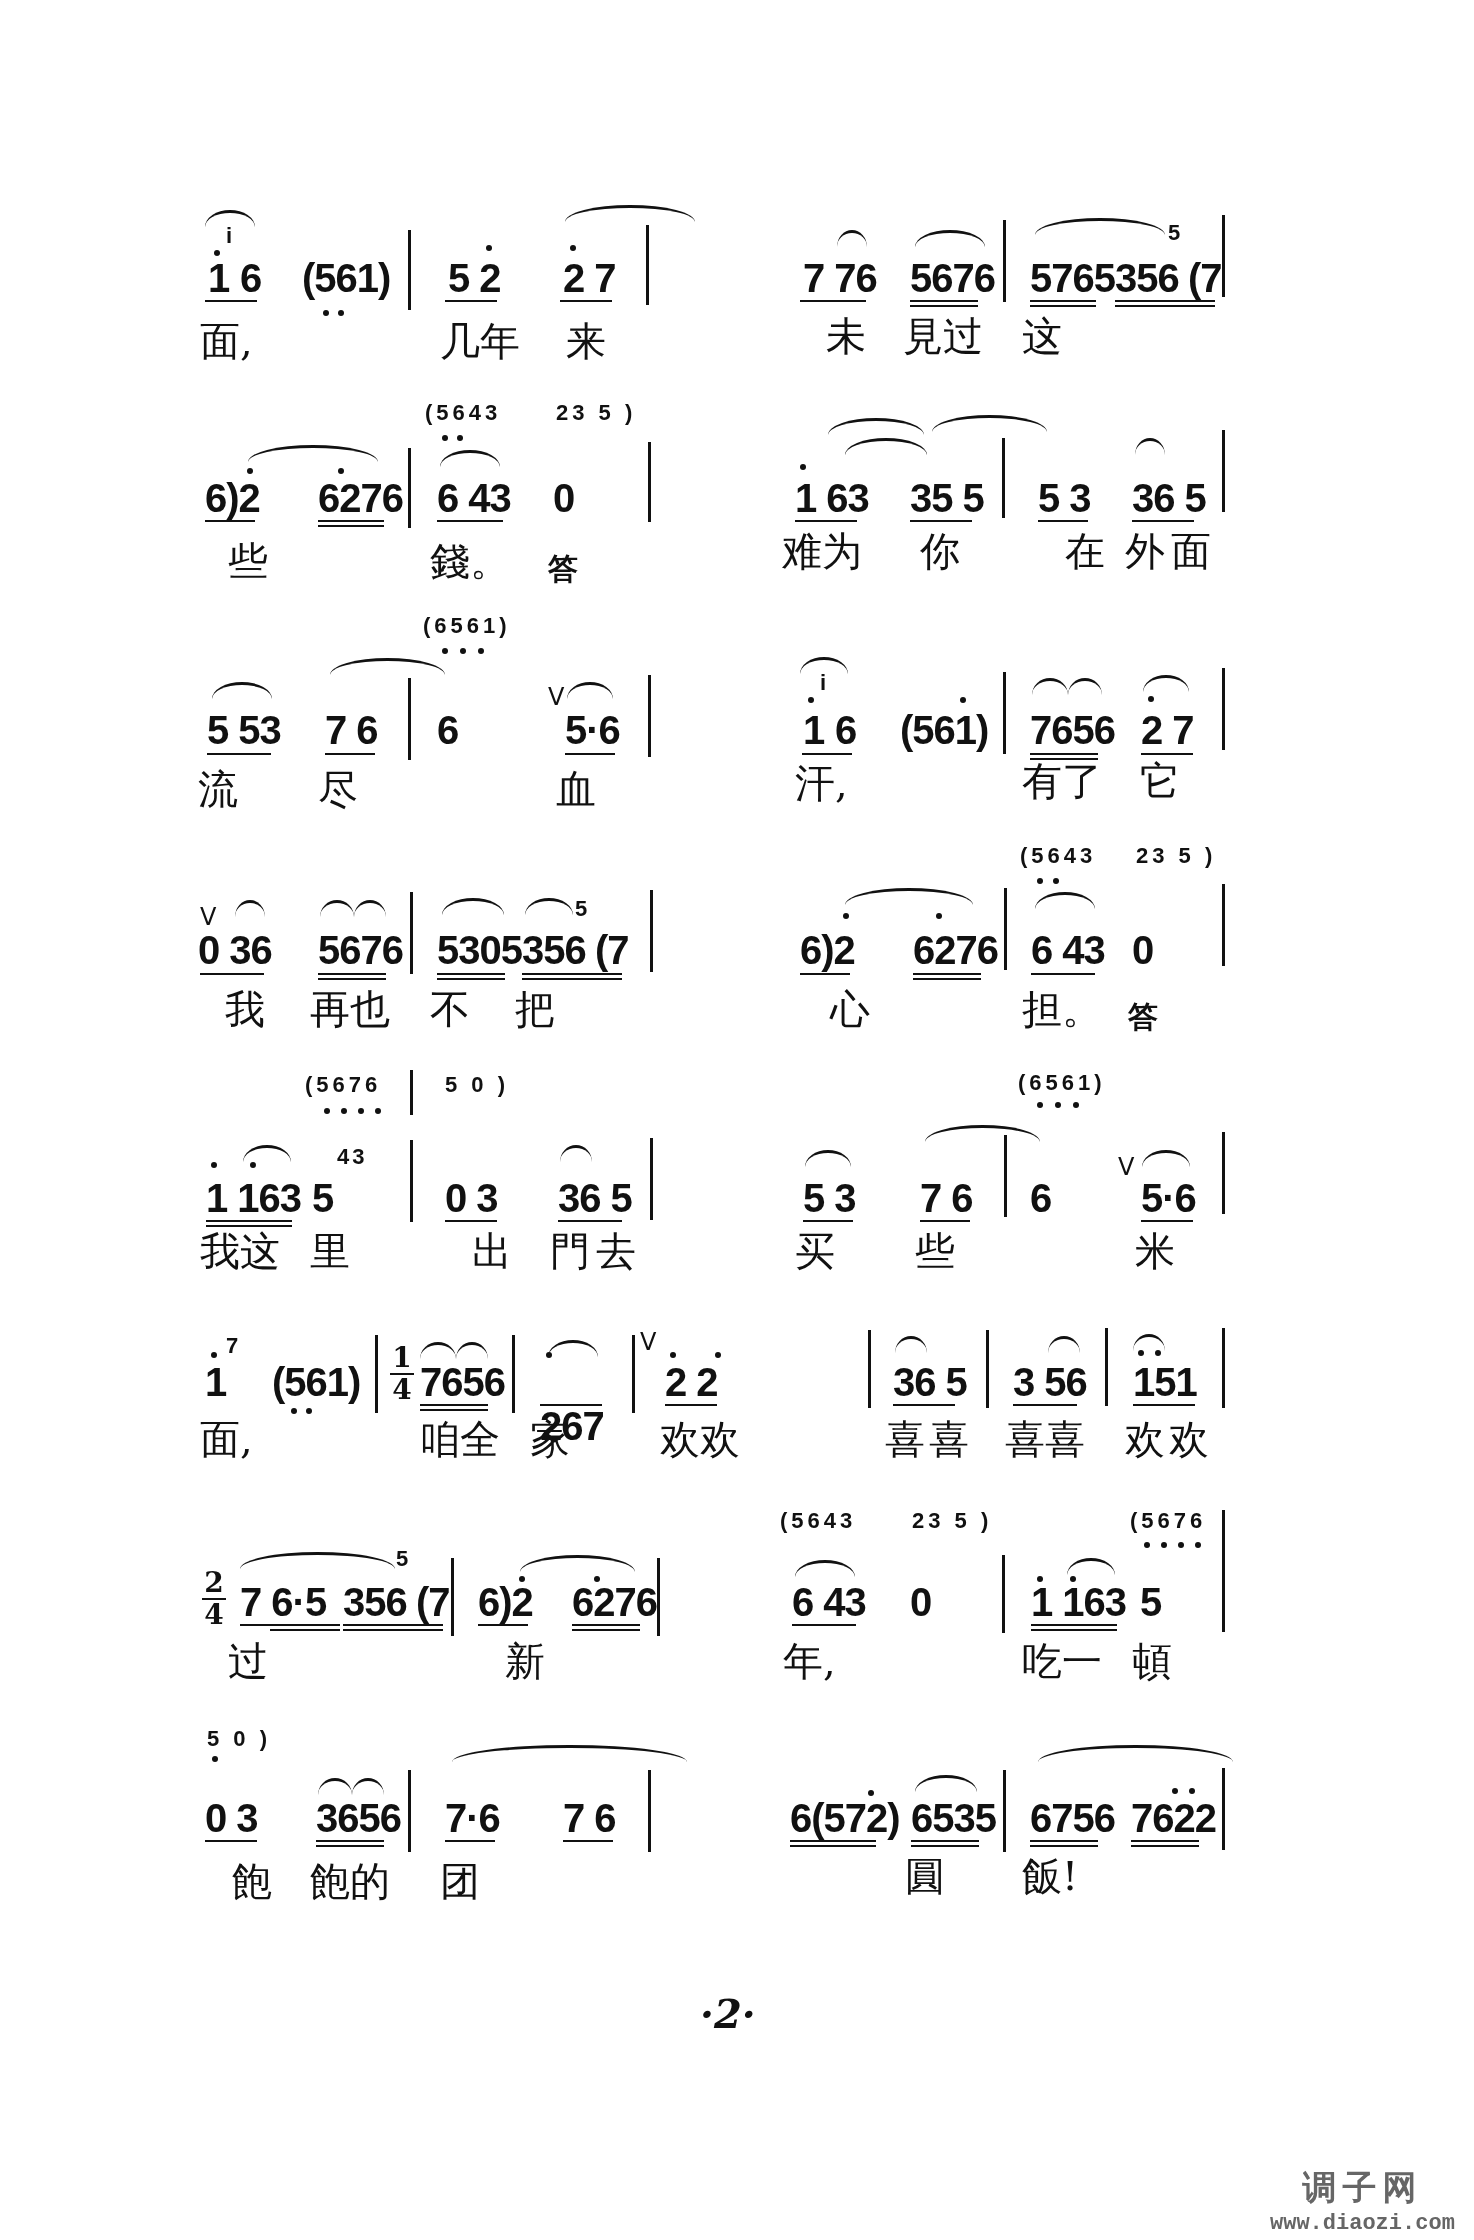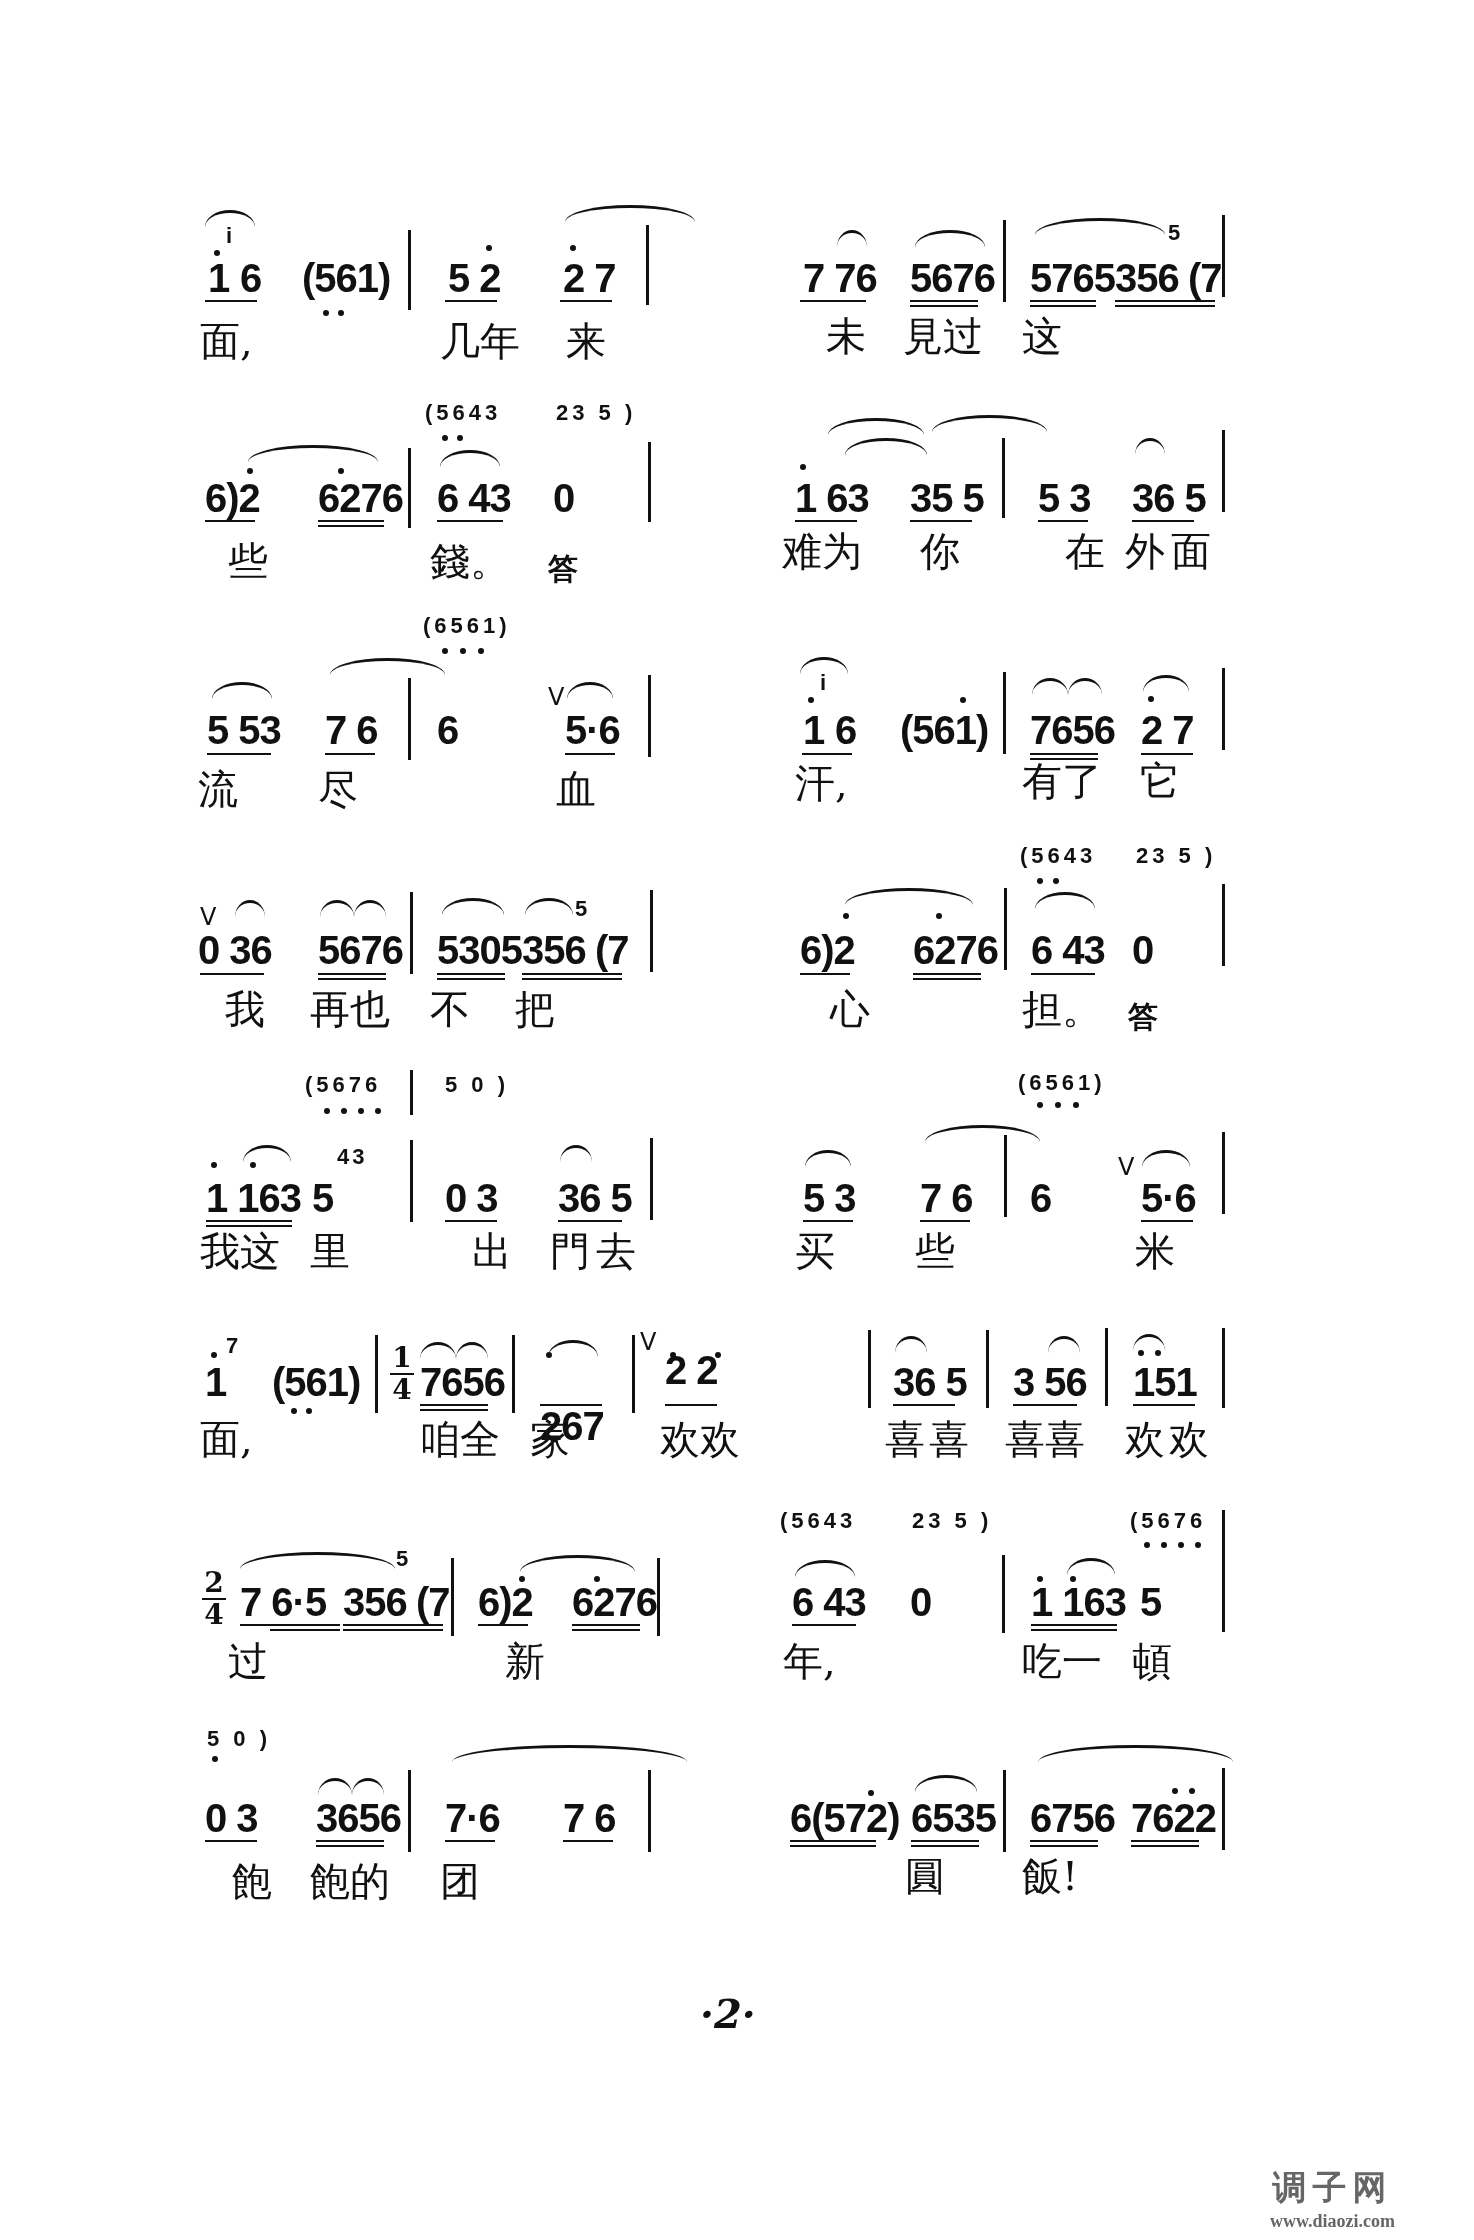--- a/index.html
+++ b/index.html
@@ -16,21 +16,21 @@
   .bar { position:absolute; width:3px; background:#111; }
   .ul1, .ul2 { position:absolute; height:2px; background:#111; }
   .arc { position:absolute; border-top:3px solid #111; border-radius:50% 50% 0 0 / 100% 100% 0 0; height:14px; }
   .dot { position:absolute; width:6px; height:6px; border-radius:50%; background:#111; }
   .breath { position:absolute; font-size:24px; line-height:24px; font-family:"DejaVu Sans", sans-serif; }
   .sup { position:absolute; font-weight:bold; font-size:22px; line-height:22px; font-family:"Liberation Sans", sans-serif; }
   .page-num { position:absolute; left:700px; top:1990px; font-size:40px; font-weight:bold; font-style:italic;
               font-family:"DejaVu Serif", "Liberation Serif", serif; }
   .watermark { position:absolute; left:1270px; top:2165px; text-align:center; color:#666; }
   .watermark .wm-title { font-size:34px; font-weight:bold; letter-spacing:6px; font-family:"DejaVu Sans", sans-serif; }
-  .watermark .wm-url { font-size:18px; font-weight:bold; font-family:Liberation Serif, serif;text-align:right; }
+  .watermark .wm-url { font-size:22px; font-weight:bold; font-family:Liberation Mono, monospace;text-align:right; }
   .timesig { position:absolute; font-weight:bold; font-size:28px; line-height:26px; text-align:center; width:24px;
              font-family:"DejaVu Serif", serif; }
   .timesig .line { height:2px; background:#111; margin:2px 0; }
 </style>
 </head>
 <body>
 
 <div class="system" style="top:180px;height:200px;">
   <div class="arc" style="left:205px;top:30px;width:50px;"></div>
   <div class="sup" style="left:226px;top:45px;">i</div>
@@ -309,21 +309,21 @@
 
   <div class="arc" style="left:548px;top:40px;width:50px;"></div>
   <div class="dot" style="left:546px;top:52px;"></div>
   <div class="tok" style="left:540px;top:62px;margin-top:44px;">267</div>
   <div class="ul1" style="left:540px;top:104px;width:62px;"></div>
   <div class="bar" style="left:632px;top:35px;height:78px;"></div>
 
   <div class="breath" style="left:640px;top:30px;">V</div>
   <div class="dot" style="left:670px;top:52px;"></div>
   <div class="dot" style="left:715px;top:52px;"></div>
-  <div class="tok" style="left:665px;top:50px;text-align:right;">2 2</div>
+  <div class="tok" style="left:665px;top:62px;text-align:right;">2 2</div>
   <div class="ul1" style="left:665px;top:104px;width:52px;"></div>
   <div class="bar" style="left:868px;top:30px;height:78px;"></div>
 
   <div class="arc" style="left:895px;top:36px;width:32px;"></div>
   <div class="tok" style="left:893px;top:62px;">36 5</div>
   <div class="ul1" style="left:893px;top:104px;width:62px;"></div>
   <div class="bar" style="left:986px;top:30px;height:78px;"></div>
 
   <div class="arc" style="left:1048px;top:36px;width:32px;"></div>
   <div class="tok" style="left:1013px;top:62px;">3 56</div>

